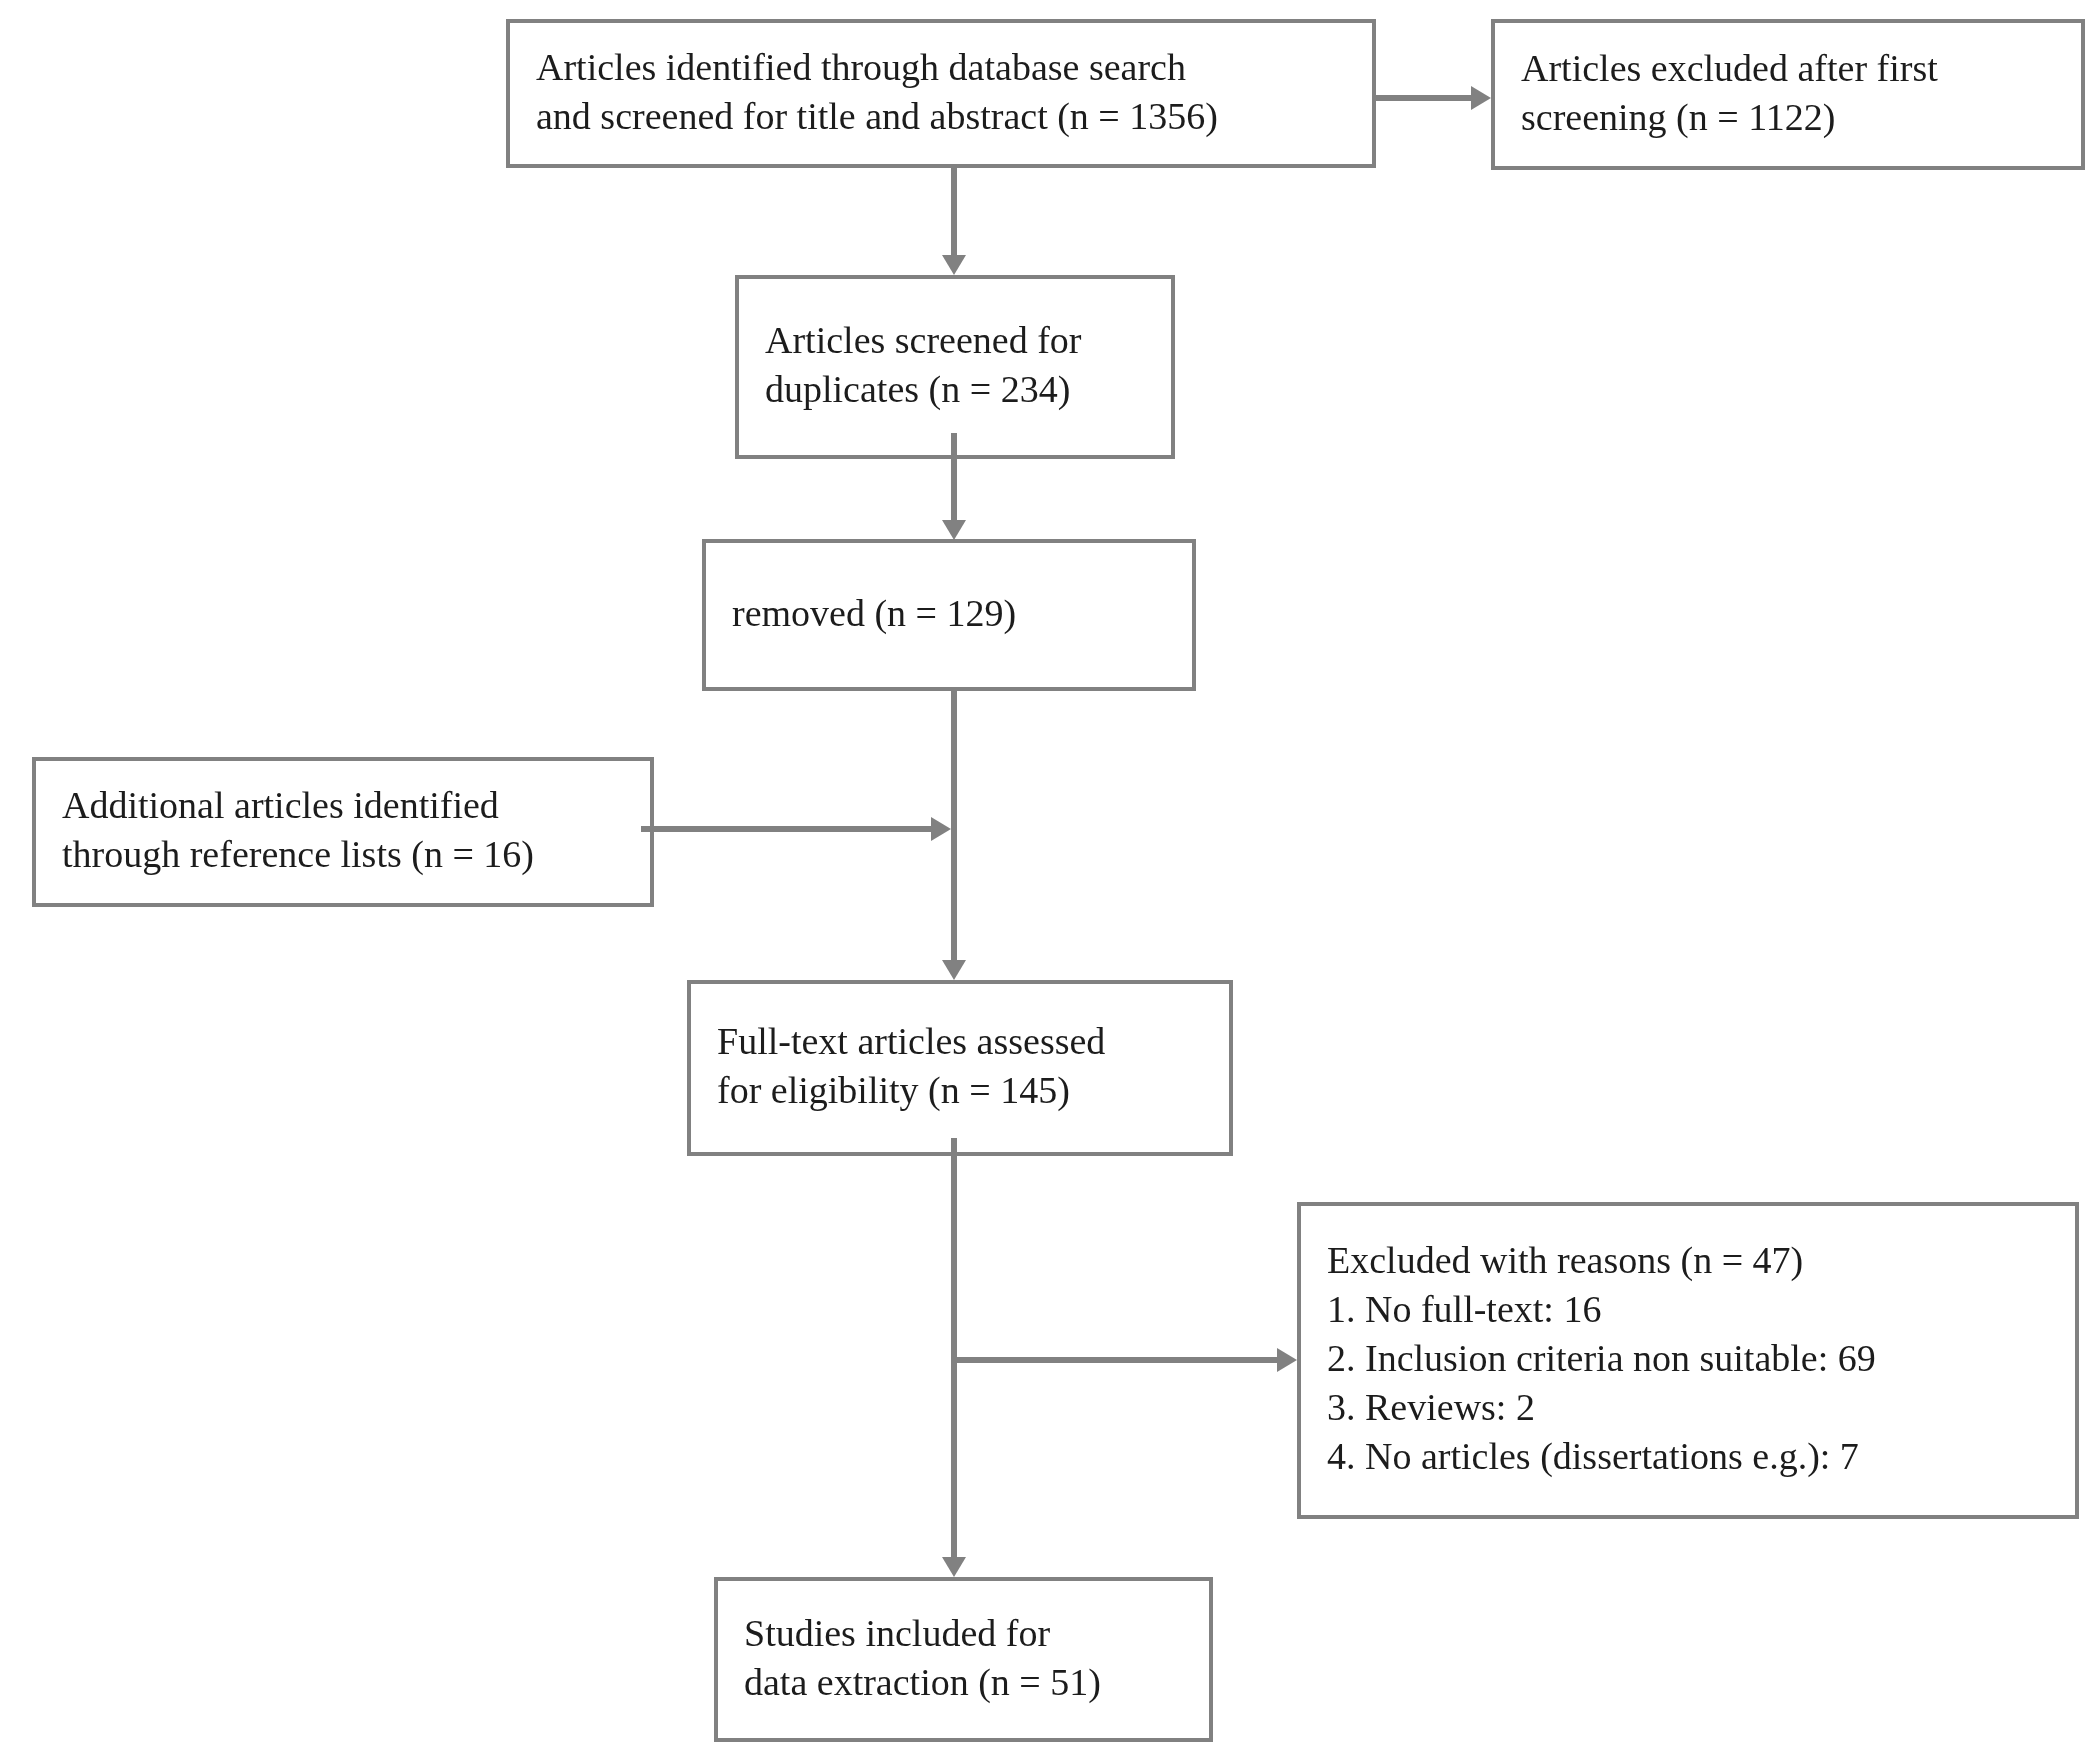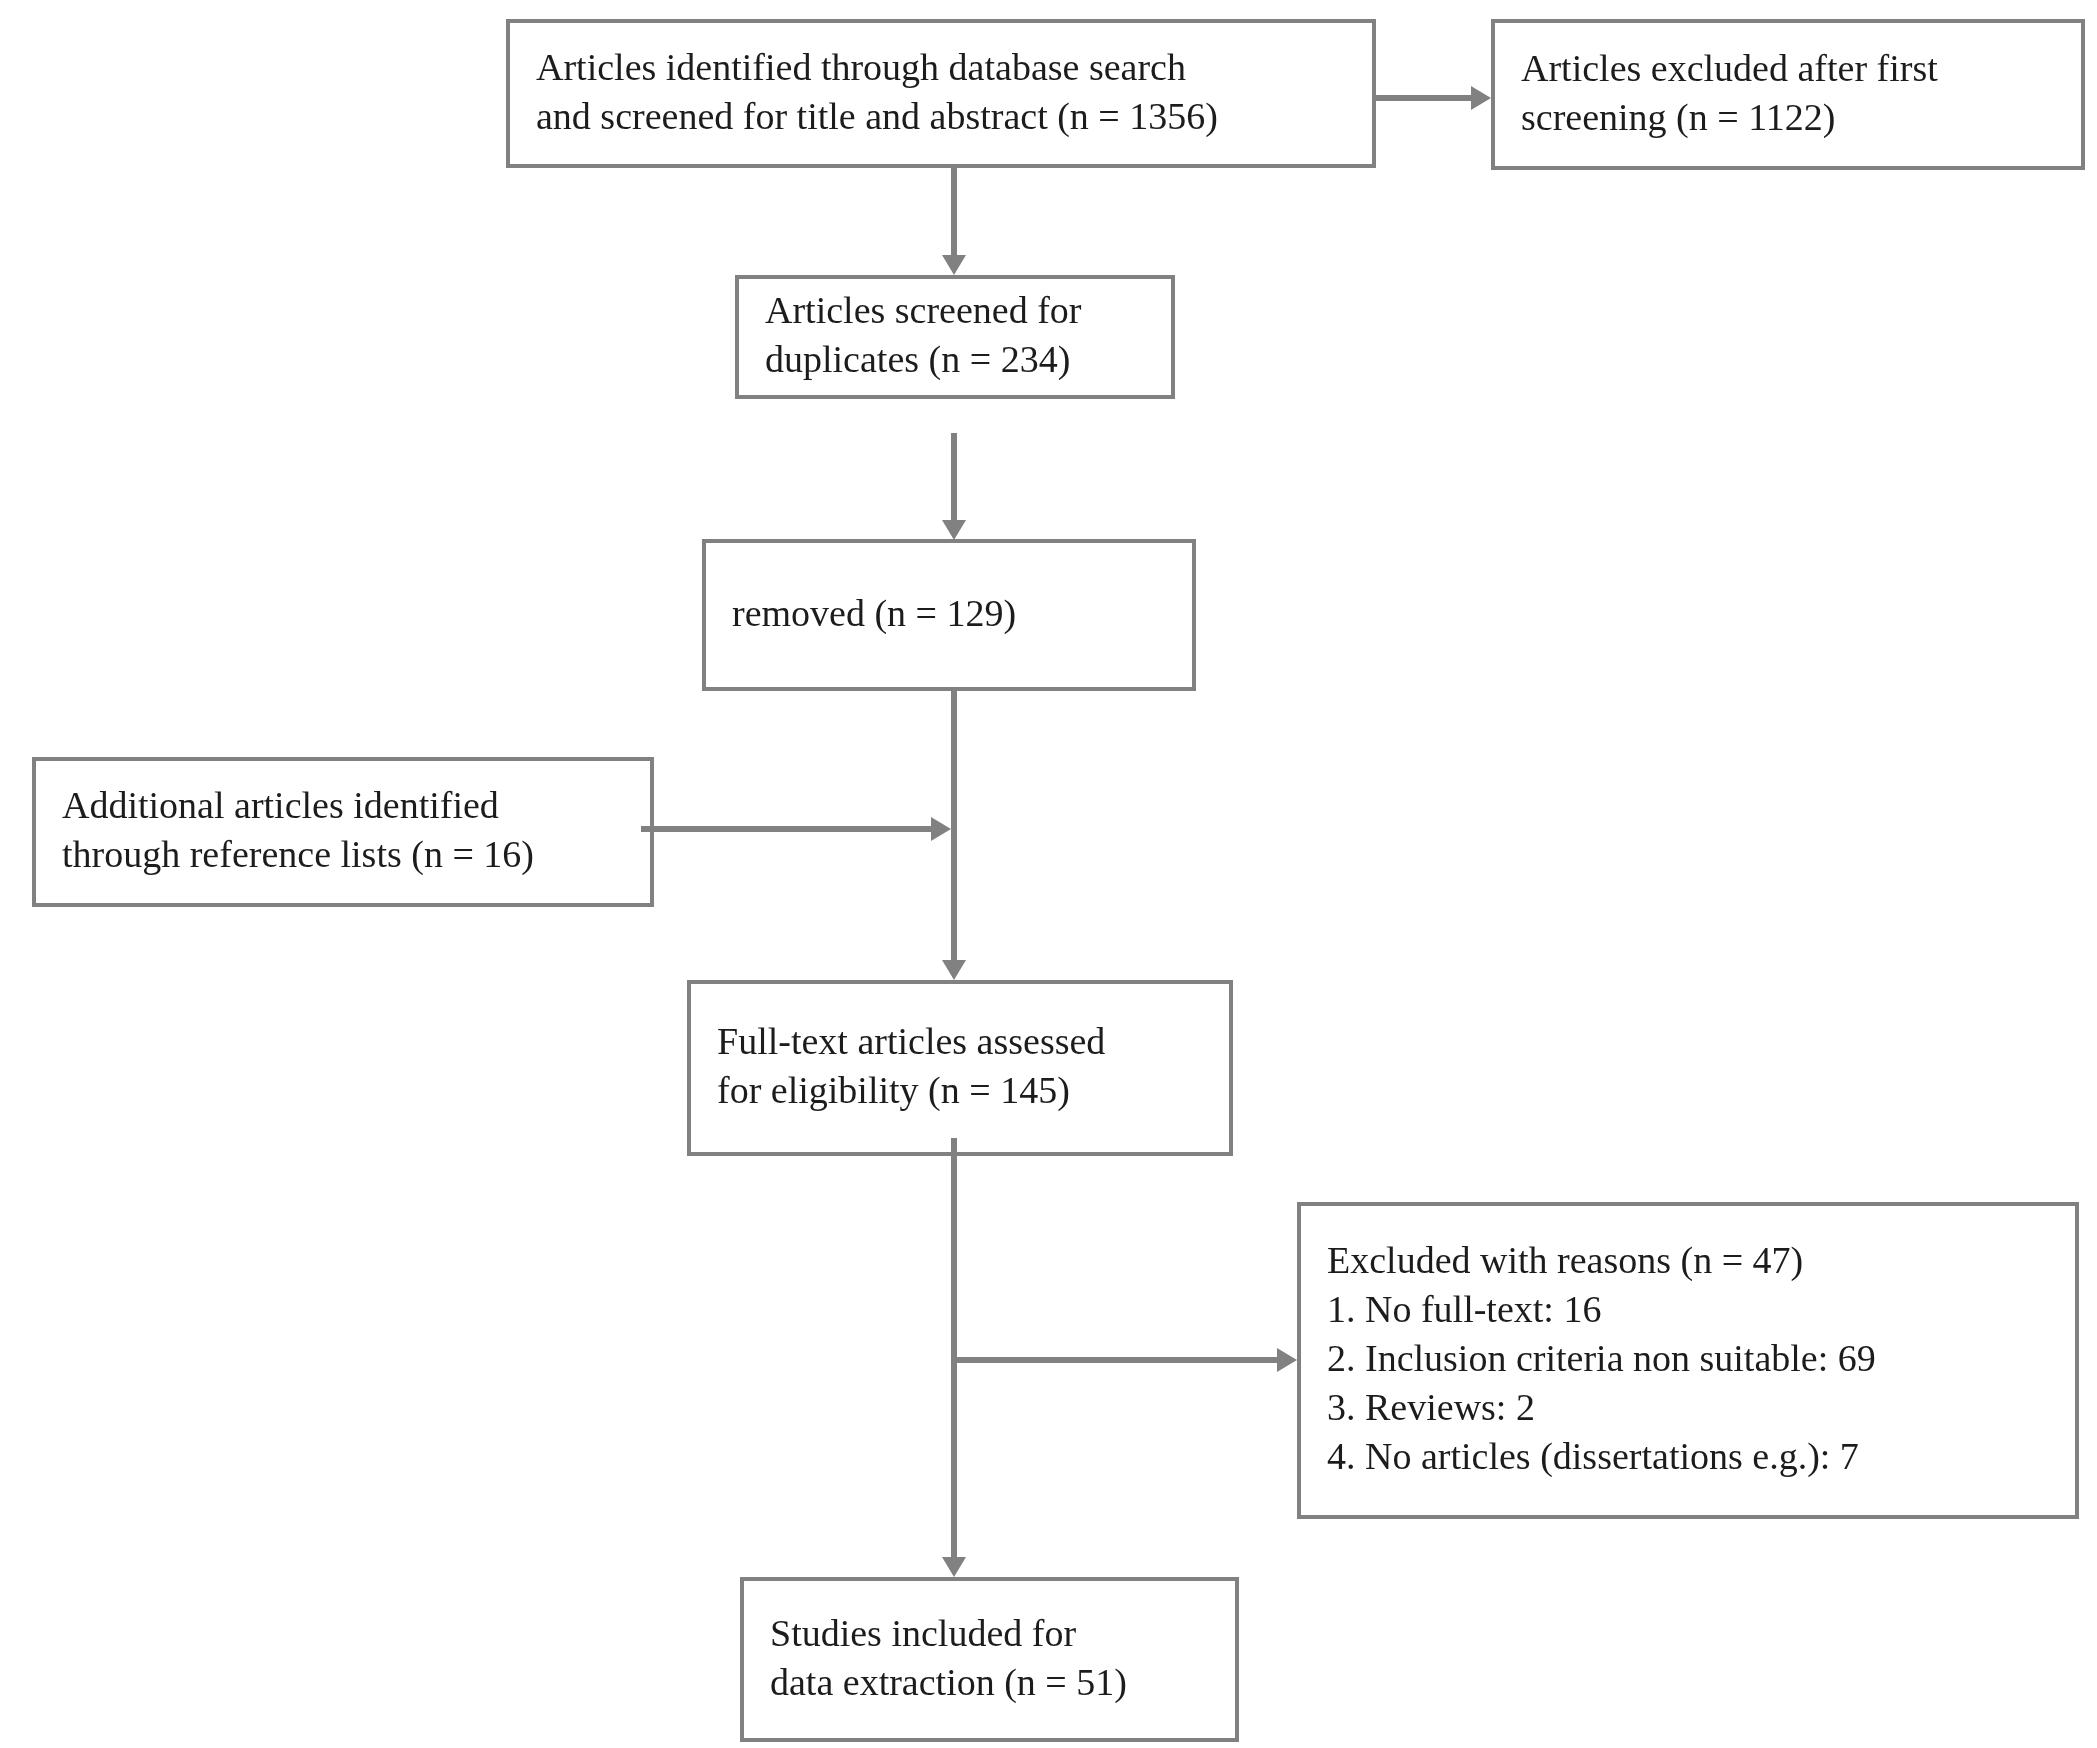--- a/index.html
+++ b/index.html
@@ -19,26 +19,26 @@
     display:flex;flex-direction:column;justify-content:center;
     padding:5px 15px 9px 26px;
   }
   .box-line{
     font-size:38px;line-height:49px;color:var(--c-text);
     white-space:nowrap;text-align:left;
   }
   
   #b1{left:506px;top:19px;  width:870px;height:149px;}
   #b2{left:1491px;top:19px;  width:594px;height:151px;}
-  #b3{left:735px;top:275px; width:440px; height:124px;}
+  #b3{left:735px;top:275px; width:440px; height:184px;}
   #b4{left:702px;top:539px;width:494px; height:152px;}
   #b5{left:32px;  top:757px;width:622px;height:150px;}
   #b6{left:687px;top:980px;width:546px;height:176px;}
   #b7{left:1297px;top:1202px;width:782px;height:317px;}
-  #b8{left:714px;top:1577px;width:499px; height:165px;margin-left:26px;}
+  #b8{left:714px;top:1577px;width:499px; height:165px;}
   
   .vline{position:absolute;width:6px;background:var(--c-line);}
   .vline::after{
     content:"";position:absolute;left:50%;transform:translateX(-50%);
     bottom:-20px;width:0;height:0;
     border-left:12px solid transparent;border-right:12px solid transparent;
     border-top:20px solid var(--c-line);
   }
   .hline{position:absolute;height:6px;background:var(--c-line);}
   .hline::after{

